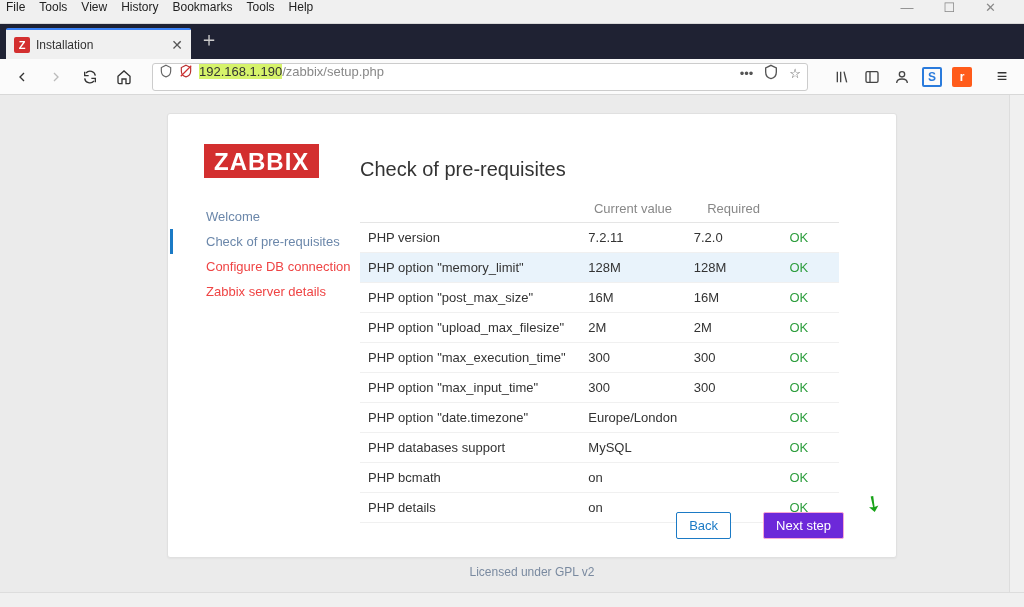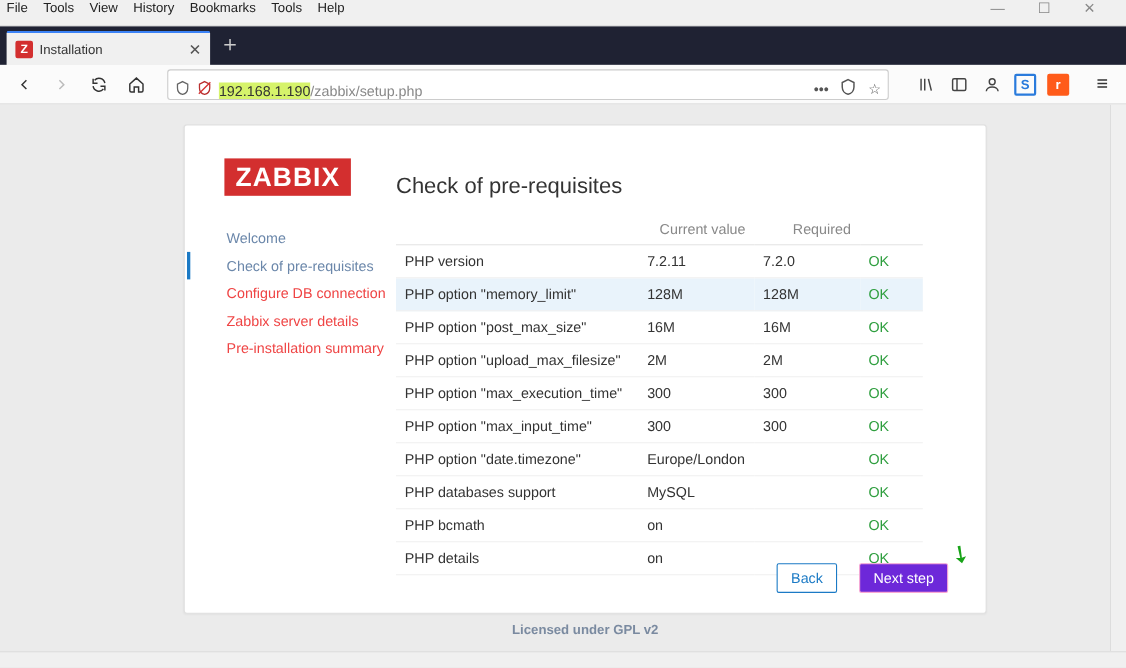--- a/index.html
+++ b/index.html
@@ -16,21 +16,21 @@
     .tab { background: #f0f0f0; height: 31px; width: 185px; display: flex; align-items: center; padding: 0 8px; font-size: 12px; color: #333; position: relative; border-top-left-radius: 2px; border-top-right-radius: 2px; border-top: 2px solid #3b82f6; margin-top: 2px; }
     .tab .favicon { width: 16px; height: 16px; background: #d32f2f; color: #fff; display: flex; align-items: center; justify-content: center; font-weight: bold; font-size: 11px; border-radius: 2px; margin-right: 6px; }
     .tab .close { margin-left: auto; color: #555; font-size: 14px; }
     .newtab { color: #ccc; font-size: 20px; margin-left: 8px; padding-bottom: 6px; }
 
     
     .toolbar { height: 36px; background: #fbfbfb; border-bottom: 1px solid #d8d8d8; display: flex; align-items: center; padding: 0 8px; gap: 6px; }
     .nav-btn { width: 28px; height: 28px; display: flex; align-items: center; justify-content: center; color: #333; border-radius: 4px; }
     .nav-btn.disabled { color: #bbb; }
     .nav-btn svg { width: 16px; height: 16px; }
-    .urlbar { flex: 1; height: 28px; border: 1px solid #ccc; border-radius: 3px; background: #fff; display: flex; align-items: flex-end; padding: 0 6px; margin: 0 8px; font-size: 13px; color: #777; }
+    .urlbar { flex: 1; height: 28px; border: 1px solid #ccc; border-radius: 3px; background: #fff; display: flex; align-items: flex-start; padding: 0 6px; margin: 0 8px; font-size: 13px; color: #777; }
     .urlbar .shield { margin-right: 6px; color: #666; }
     .urlbar .slash-shield { margin-right: 6px; color: #b93030; }
     .url-text { }
     .url-text .hl { background: #d6f36b; color: #333; }
     .url-text .path { color: #888; }
     .urlbar-right { margin-left: auto; display: flex; align-items: center; gap: 10px; color: #555; }
     .right-icons { display: flex; align-items: center; gap: 10px; margin-left: 10px; margin-right: 4px; }
     .right-icons span, .right-icons div { width: 20px; height: 20px; display: flex; align-items: center; justify-content: center; color: #444; }
     .sq { width: 18px; height: 18px; display: inline-flex; align-items: center; justify-content: center; border-radius: 2px; font-weight: bold; font-size: 12px; }
     .sq.blue { border: 2px solid #2a7bdc; color: #2a7bdc; }
@@ -58,33 +58,33 @@
     .main h2 { font-size: 20px; font-weight: 400; color: #333; margin-bottom: 14px; margin-top: -46px; }
 
     .tablewrap { position: relative; flex: 1; overflow: hidden; border-right: 15px solid transparent; }
     .tablewrap .inner-scroll { position: absolute; right: -15px; top: 0; bottom: 0; width: 15px; background: #f0f0f0; }
     .inner-scroll .thumb { position: absolute; left: 2px; right: 2px; top: 14px; height: 95px; background: #c1c1c1; border-radius: 2px; }
     .inner-scroll .arrow { position: absolute; left: 0; right: 0; height: 14px; text-align: center; font-size: 9px; color: #666; }
     .inner-scroll .arrow.up { top: 0; }
     .inner-scroll .arrow.down { bottom: 0; }
 
     table { width: 100%; border-collapse: collapse; font-size: 13px; }
-    thead th { text-align: right; font-weight: 400; color: #888; padding: 6px 8px; border-bottom: 1px solid #e5e5e5; }
+    thead th { text-align: center; font-weight: 400; color: #888; padding: 6px 8px; border-bottom: 1px solid #e5e5e5; }
     tbody td { padding: 7px 8px; border-bottom: 1px solid #f0f0f0; color: #333; }
     tbody tr.hl td { background: #e9f3fb; }
     td.status { color: #2e9e3e; }
 
-    .footer-buttons { position: absolute; right: 34px; bottom: 18px; display: flex; gap: 4px; }
+    .footer-buttons { position: absolute; right: 52px; bottom: 18px; display: flex; gap: 16px; }
     .btn { font-size: 13px; padding: 5px 12px; border-radius: 2px; cursor: pointer; }
     .btn.back { background: #fff; border: 1px solid #1b7ac5; color: #1b7ac5; }
     .btn.next { background: #6d28d9; border: 1px solid #f9a8d4; color: #fff; margin-left: 16px; }
 
     .green-arrow { position: absolute; right: 14px; bottom: 40px; color: #18a318; font-size: 22px; transform: rotate(35deg); pointer-events: none; }
 
-    .license { position: absolute; left: 167px; width: 730px; top: 470px; text-align: center; font-size: 12px; color: #7a8aa0; font-weight: bold; }
+    .license { position: absolute; left: 167px; width: 730px; top: 470px; text-align: center; font-size: 12px; color: #7a8aa0; }
   </style>
 </head>
 <body>
 
 <div class="menubar">
   <span>File</span>
   <span>Tools</span>
   <span>View</span>
   <span>History</span>
   <span>Bookmarks</span>
@@ -188,21 +188,20 @@
   <div class="card">
     <div><span class="logo">ZABBIX</span></div>
 
     <div class="layout">
       <div class="side">
         <ul id="steps-list">
             <li class="done">Welcome</li>
             <li class="active">Check of pre-requisites</li>
             <li>Configure DB connection</li>
             <li>Zabbix server details</li>
-            <li>Pre-installation summary</li>
           </ul>
       </div>
 
       <div class="main">
         <h2>Check of pre-requisites</h2>
         <div class="tablewrap">
           <table>
             <colgroup>
                 <col style="width:46%">
                 <col style="width:22%">

